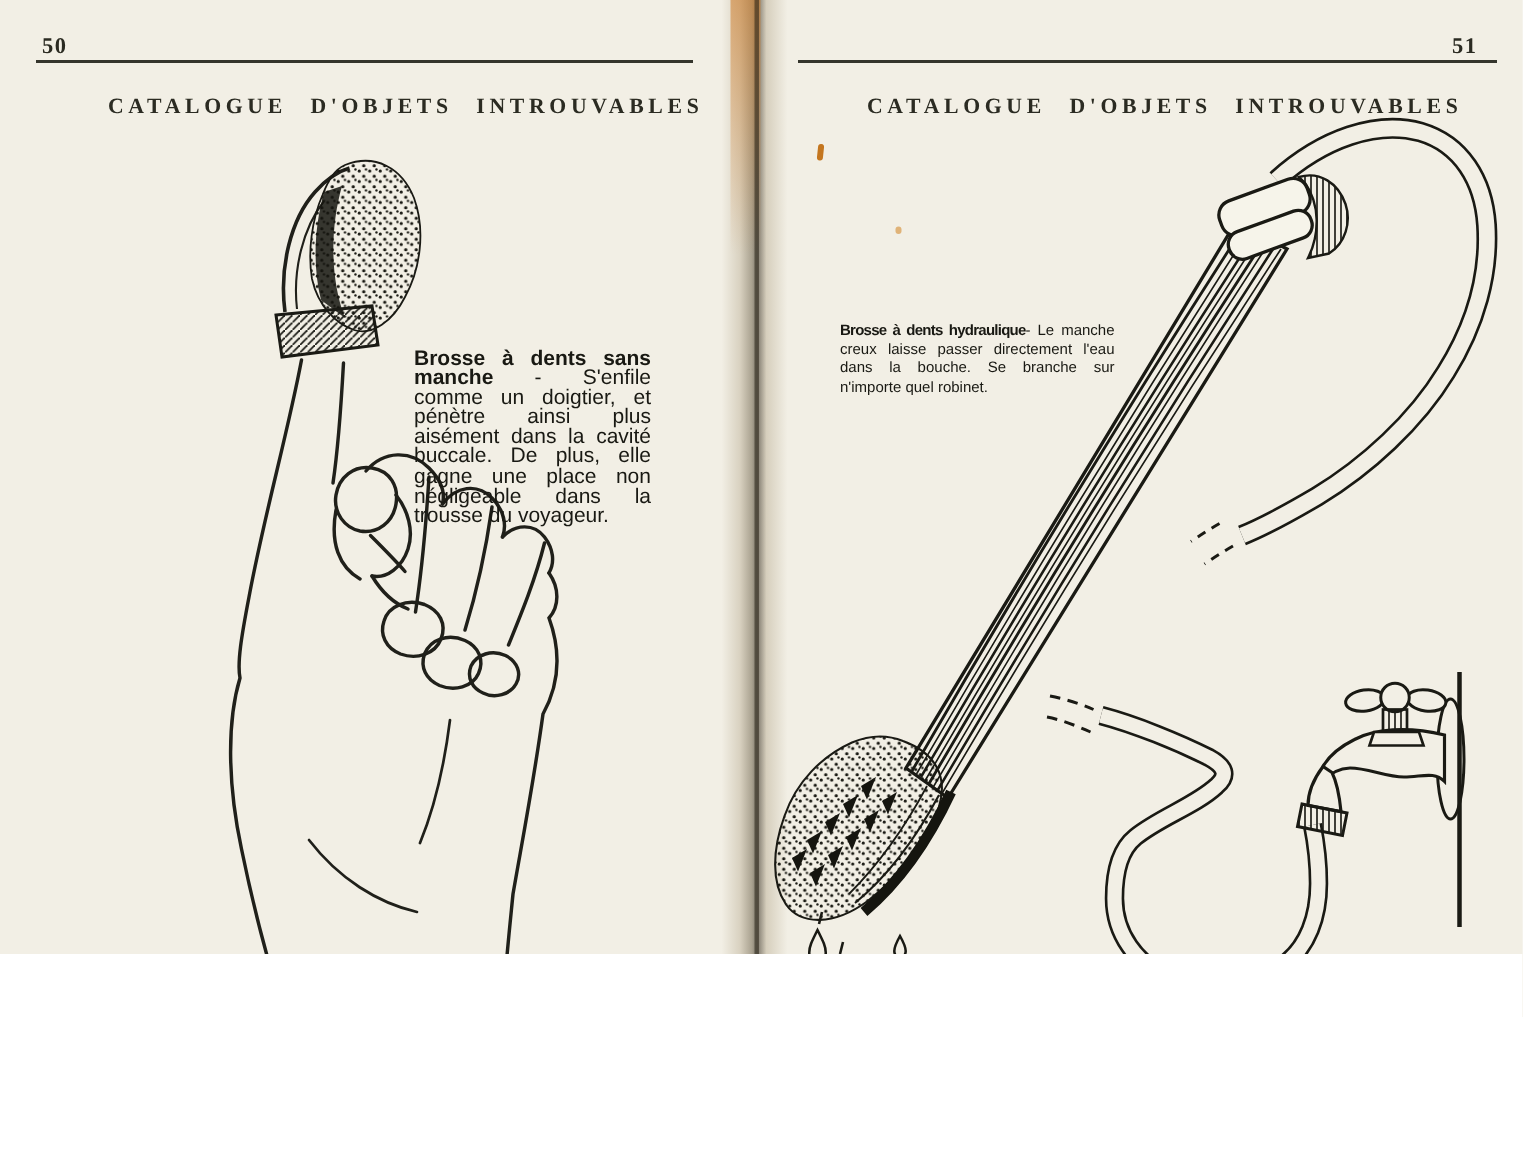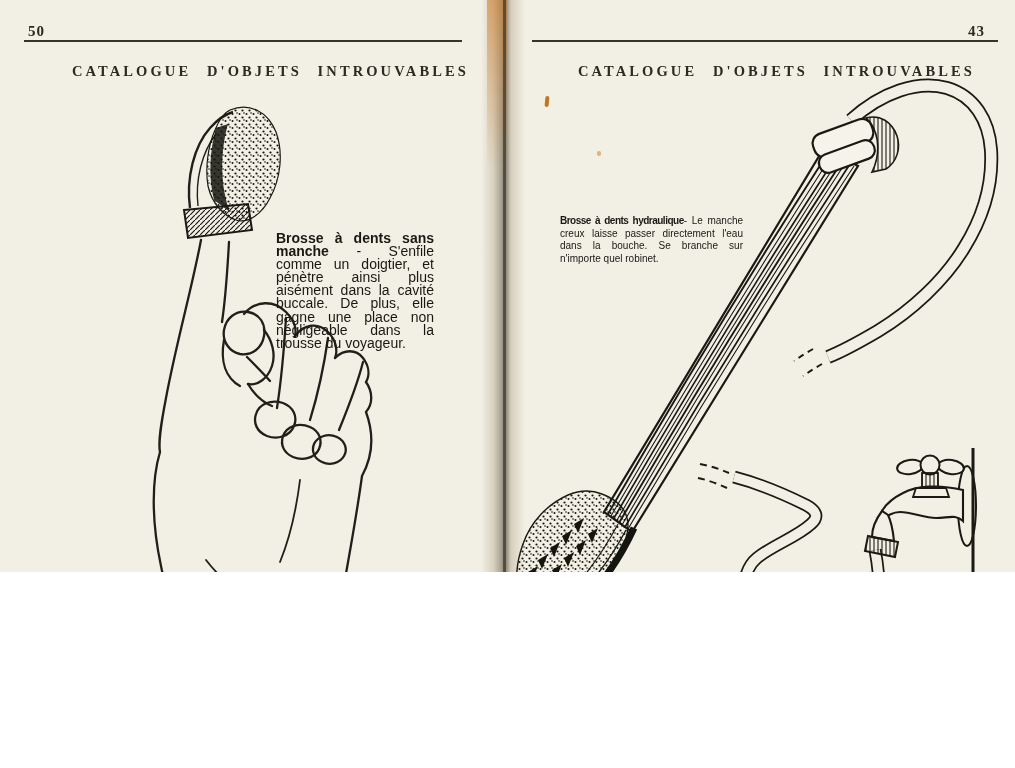--- a/index.html
+++ b/index.html
@@ -1,17 +1,17 @@
 <!DOCTYPE html>
 <html><head>
 <meta charset="utf-8">
 <style>
   html,body{margin:0;padding:0;}
   #canvas{
-    position:relative; width:1015px; height:572px; overflow:hidden;
+    position:relative; width:1015px; height:636px; overflow:hidden;
     background:#f2efe5;
     font-family:"Liberation Serif", serif;
     color:#28281f;
   }
   
   .pagenum{
     position:absolute; top:23px; font-size:15px; font-weight:bold;
     letter-spacing:1px; color:#2b2b22;
   }
   .running-title{
@@ -132,21 +132,21 @@
     <div class="rule thin" style="left:25px; top:718px; width:456px;"></div>
     <span class="footer-text" style="left:28px;">même titre qu'un buisson au printemps (Louis Scutenaire). — Couverture en fonte pour</span>
   </div>
 
   <div id="gutter"></div>
   <div class="speck" id="speck-1"></div>
   <div class="speck" id="speck-2"></div>
 
   <div>
     <span class="running-title" style="left:578px;">CATALOGUE D'OBJETS INTROUVABLES</span>
-    <span class="pagenum" style="left:968px;">43</span>
+    <span class="pagenum" style="left:968px;">51</span>
     <div class="rule" style="left:532px; top:40px; width:466px;"></div>
 
     <svg style="left:513px; top:63px;" width="494" height="620" viewBox="513 63 494 620">
       <defs>
         <pattern id="hatch2" width="4" height="4" patternUnits="userSpaceOnUse">
           <path d="M2,0 L2,4" stroke="#1a1a14" stroke-width="1.1"></path>
         </pattern>
       </defs>
 
       <g fill="none">

